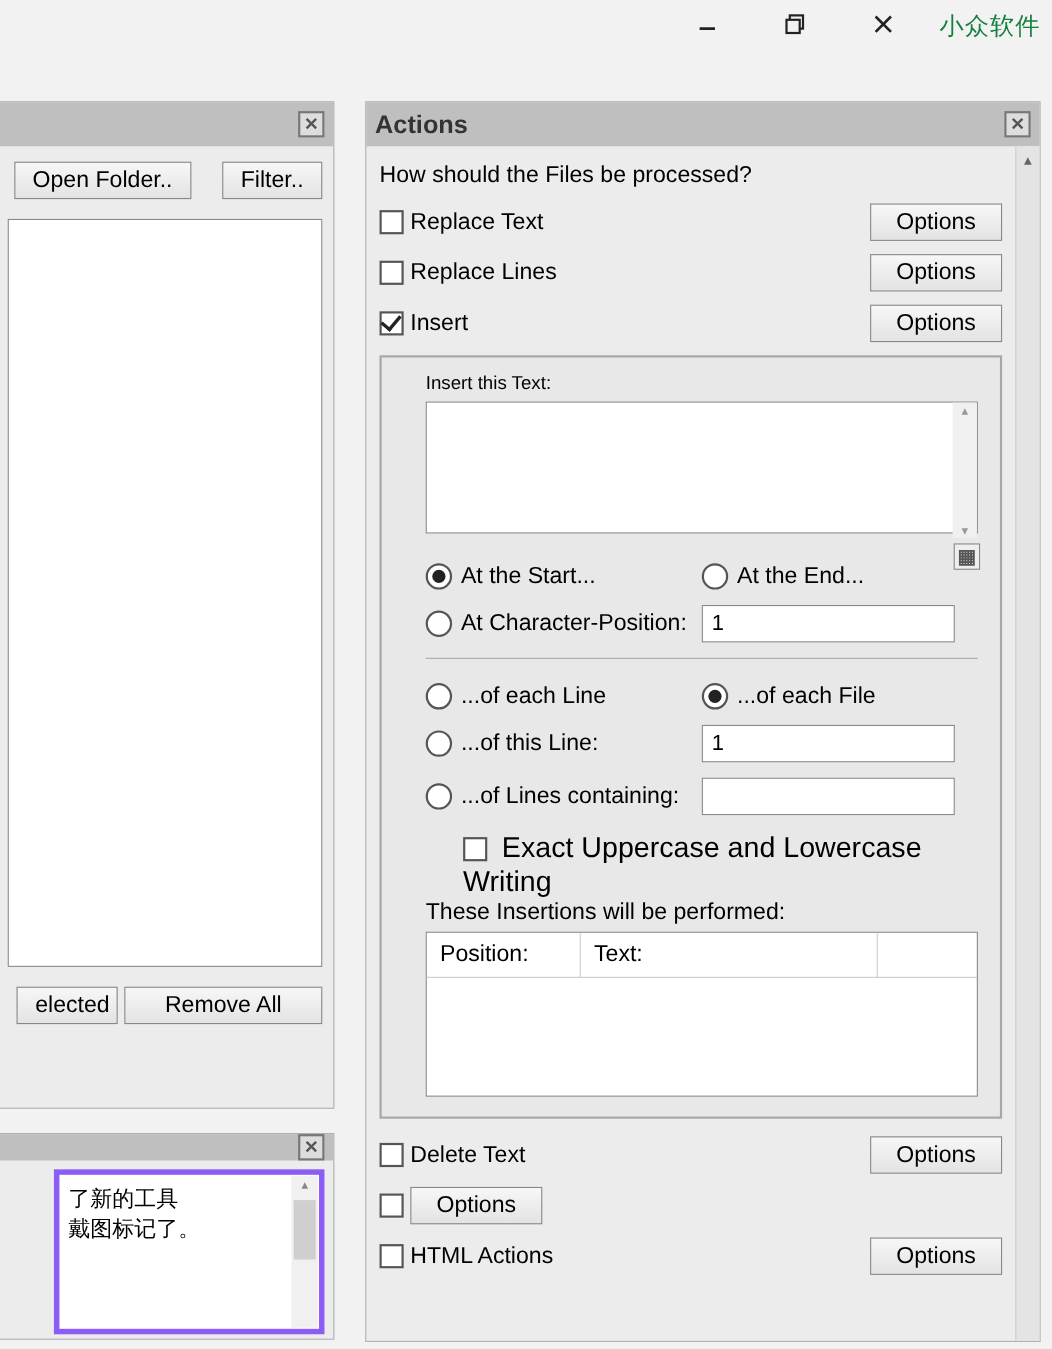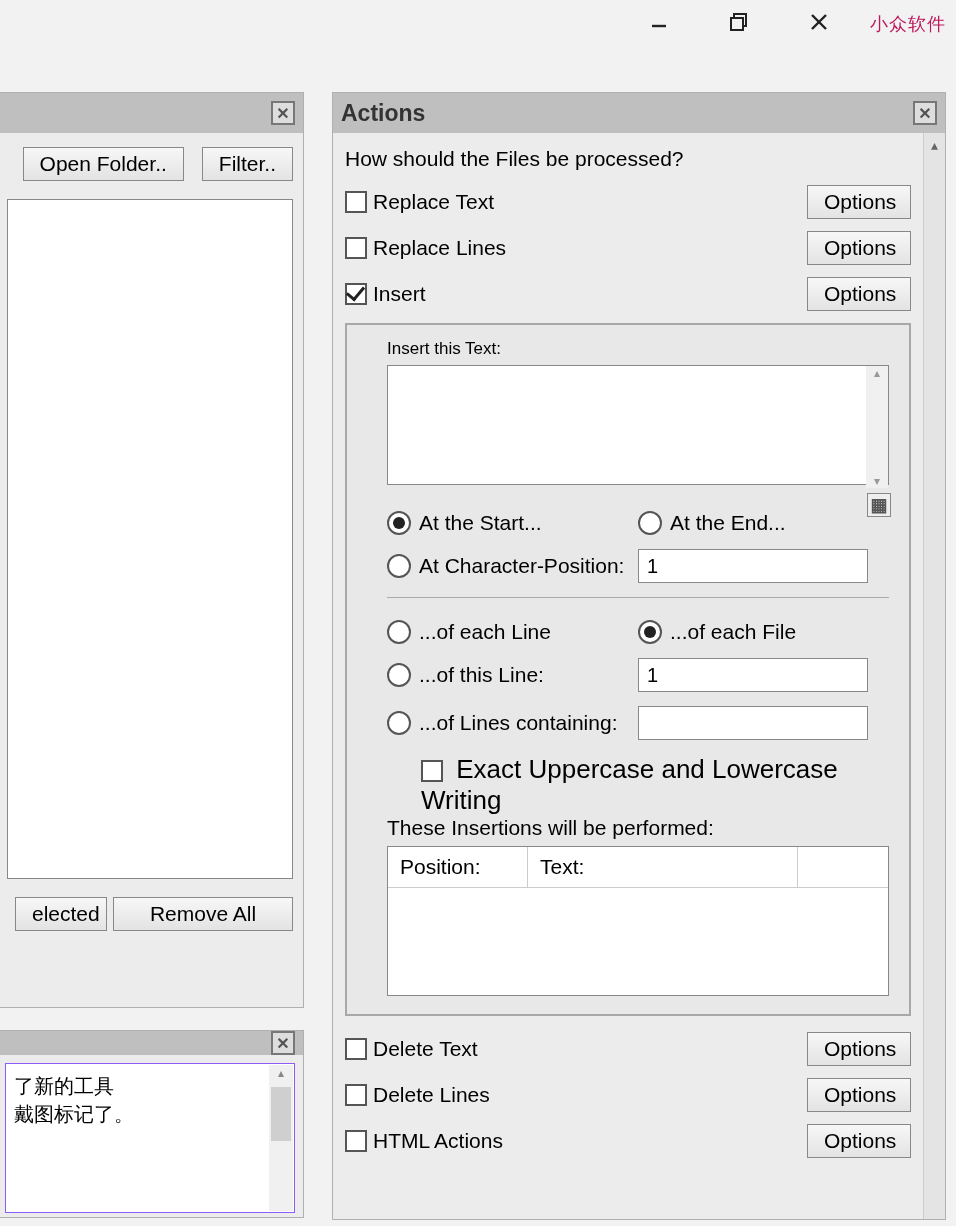--- a/index.html
+++ b/index.html
@@ -18,22 +18,22 @@
     top: 0;
     right: 0;
     height: 48px;
     display: flex;
     align-items: center;
     gap: 40px;
     padding-right: 10px;
     font-size: 18px;
   }
   .win-controls .watermark {
-    color: #be185d;
-    font-size: 18px;
+    color: #15803d;
+    font-size: 22px;
     letter-spacing: 1px;
     position: relative;
     z-index: 0;
     margin-left: 27px;
   }
   .win-controls .ctrl {
     width: 40px;
     text-align: center;
     cursor: default;
     position: relative;
@@ -158,21 +158,21 @@
   }
 
   .btn {
     border: 1px solid #888;
     background: linear-gradient(#f7f7f7,#e3e3e3);
     padding: 4px 16px;
     font-size: 21px;
     text-align:center;
     cursor: default;
   }
-  .opt-btn { width: 104px; }
+  .opt-btn { width: 120px; }
 
   
   .insert-box {
     border: 2px solid #a8a8a8;
     background:#e8e8e8;
     padding: 14px 20px 18px 40px;
     margin: 4px 0 16px 0;
   }
   .insert-box .field-label { font-size:17px; margin-bottom:6px; }
   .textarea-wrap {
@@ -246,48 +246,49 @@
   .files-panel{
     top: 92px; left: -4px;
     width: 308px;
     height: 916px;
   }
   .files-panel .panel-header{ background:#bfbfbf; justify-content:flex-end;}
   .files-body{
     padding: 14px 10px;
     position:relative; flex:1;
   }
-  .files-top-btns{ display:flex; gap:18px; justify-content:flex-end; margin-bottom:18px;}
+  .files-top-btns{ display:flex; gap:28px; justify-content:flex-end; margin-bottom:18px;}
   .files-list{
     border:1px solid #888; background:#fff;
     height: 680px;
   }
   .files-bot-btns{
     display:flex; gap:6px; justify-content:flex-end;
     margin-top: 18px;
   }
   .files-bot-btns .btn{ white-space:nowrap; }
 
   
   .preview-panel{
     top: 1030px; left:-4px;
     width: 308px; height: 188px;
   }
   .preview-panel .panel-header{ background:#bfbfbf; justify-content:flex-end;}
   .preview-body{
     position:relative; flex:1; padding:8px;
   }
   .preview-box{
-    border:1px solid #8b5cf6; background:#fff;
+    border:5px solid #8b5cf6; background:#fff;
     height: 150px;
     position:relative;
     font-size:20px;
     padding:8px 26px 8px 8px;
     overflow:hidden;
     line-height:1.4;
+    margin-left:44px;
   }
   .preview-box .pv-scroll{
     position:absolute; right:1px; top:1px; bottom:1px; width:24px;
     background:#f0f0f0;
     display:flex; flex-direction:column; align-items:center;
     color:#888; font-size:12px;
   }
   .preview-box .pv-scroll .thumb{
     position:absolute; top:22px; left:2px; right:2px;
     height:54px; background:#cfcfcf;
@@ -451,21 +452,20 @@
       </div>
     </div>
 
     <div class="checkrow">
       <div class="cb"></div>
       <div class="lbl">Delete Text</div>
       <div class="btn opt-btn">Options</div>
     </div>
     <div class="checkrow">
       <div class="cb"></div>
-      <div class="lbl">Delete Lines</div>
       <div class="btn opt-btn">Options</div>
     </div>
     <div class="checkrow">
       <div class="cb"></div>
       <div class="lbl">HTML Actions</div>
       <div class="btn opt-btn">Options</div>
     </div>
 
   </div>
 

